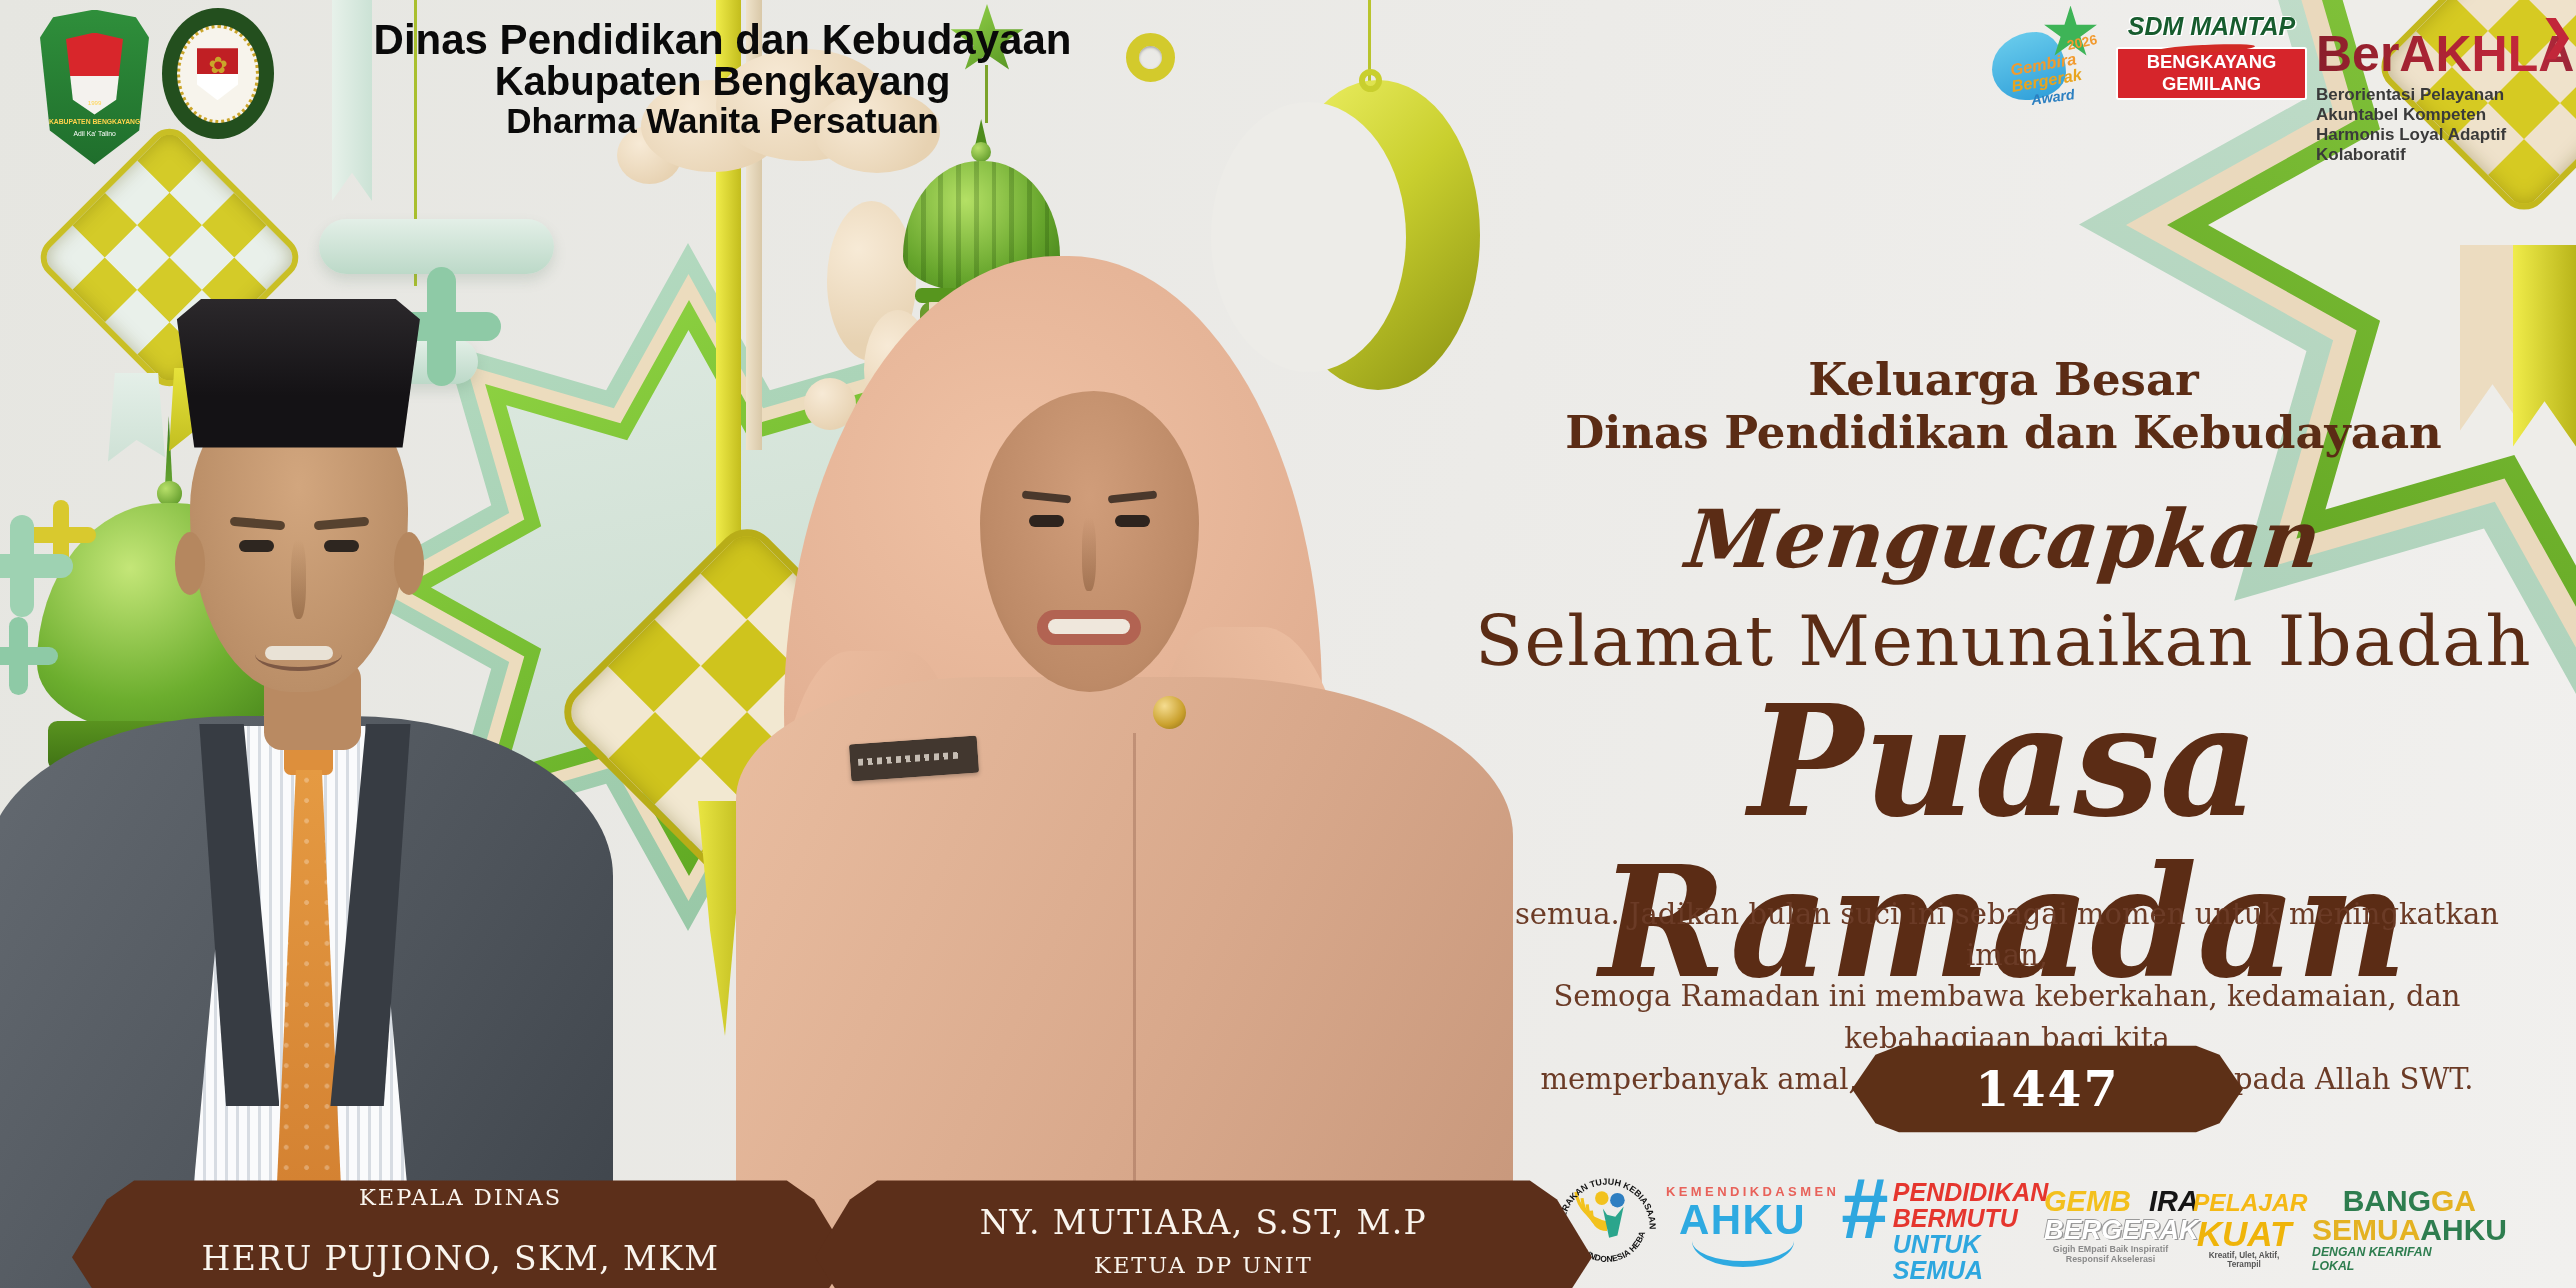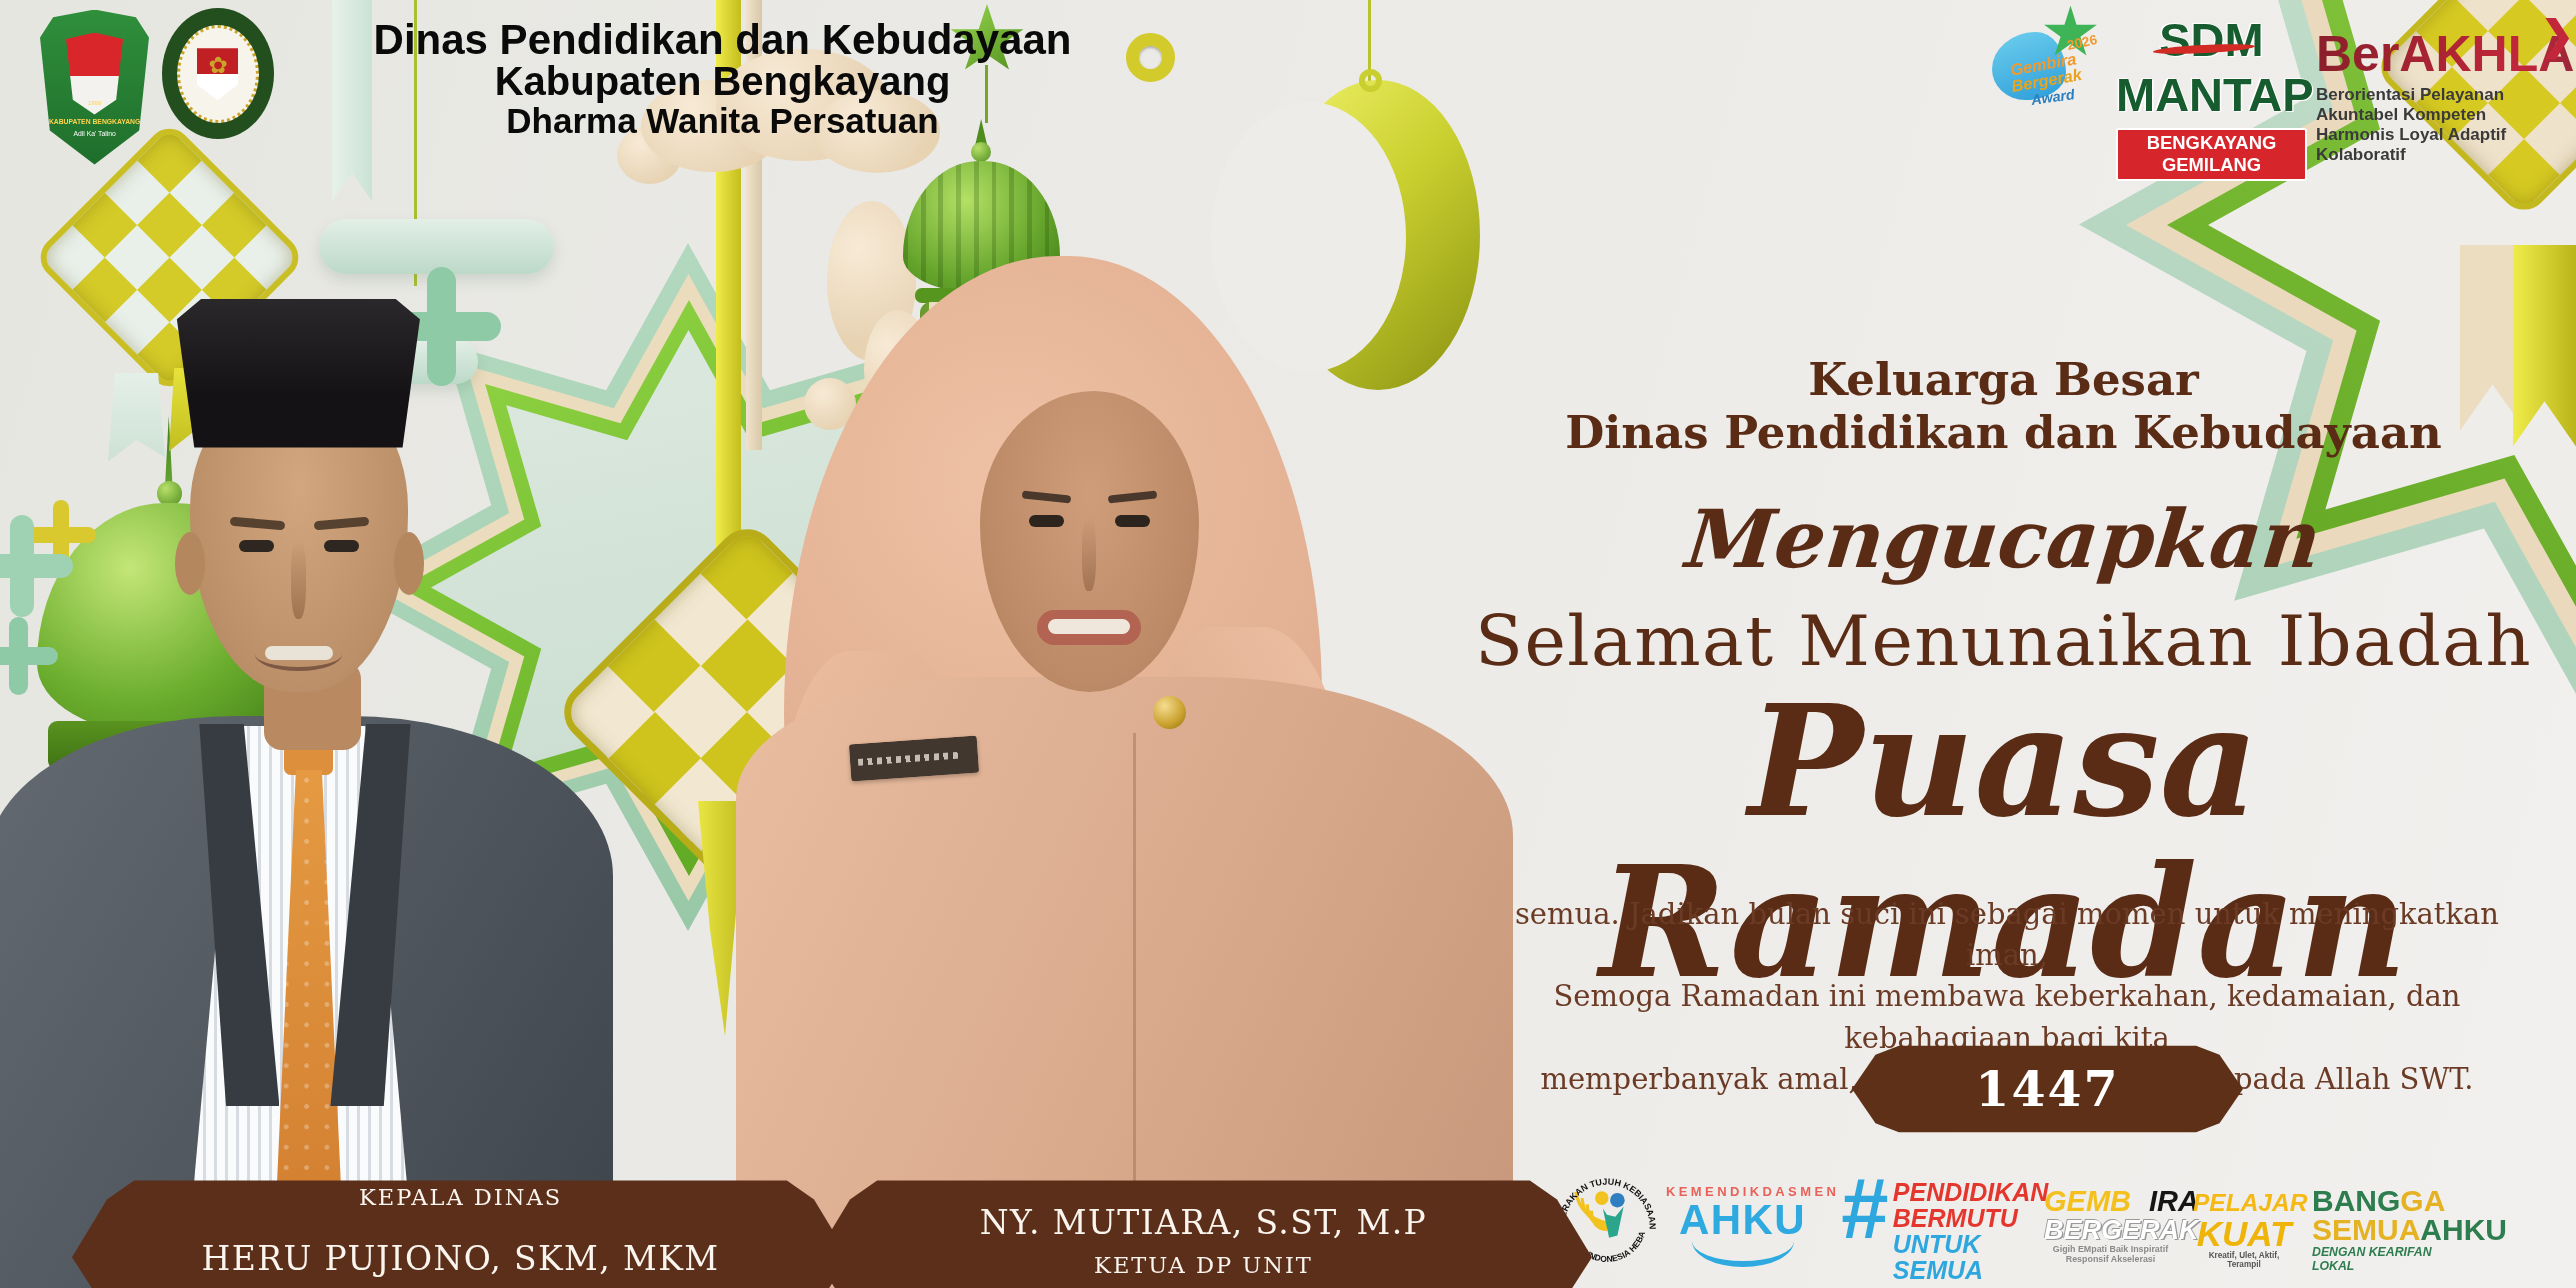--- a/index.html
+++ b/index.html
@@ -157,21 +157,21 @@
 
   <div class="abs" style="left:1991px;top:5.5px;width:112px;height:102px;font-family:'Liberation Sans',sans-serif;">
     <div class="abs" style="left:1.4px;top:26px;width:74px;height:68px;background:linear-gradient(160deg,#6fd0ee,#2b9cd8);border-radius:60% 40% 55% 45%/55% 60% 40% 45%;"></div>
     <div class="abs" style="left:52px;top:0;width:55px;height:55px;background:#3eb457;clip-path:polygon(50% 0%,61% 35%,98% 35%,68% 57%,79% 91%,50% 70%,21% 91%,32% 57%,2% 35%,39% 35%);"></div>
     <div class="abs" style="left:76px;top:29px;font-size:13.6px;font-weight:800;color:#f29a2e;transform:rotate(-12deg);">2026</div>
     <div class="abs" style="left:19px;top:49px;font-size:16.4px;font-style:italic;font-weight:800;color:#f29a2e;transform:rotate(-10deg);">Gembira</div>
     <div class="abs" style="left:20.4px;top:65px;font-size:16.4px;font-style:italic;font-weight:800;color:#e8a41e;transform:rotate(-10deg);">Bergerak</div>
     <div class="abs" style="left:40px;top:83px;font-size:14.3px;font-style:italic;font-weight:700;color:#2b7fc0;transform:rotate(-8deg);">Award</div>
   </div>
   <div class="abs" style="left:2116px;top:12.3px;width:191px;height:89px;font-family:'Liberation Sans',sans-serif;">
-    <div class="ctr" style="font-size:47px;font-weight:900;color:#175c2e;text-shadow:1.4px 1.4px 0 #fff,-1.4px -1.4px 0 #fff;">SDM MANTAP</div>
+    <div class="ctr" style="font-size:25px;font-weight:900;font-style:italic;color:#175c2e;text-shadow:1.4px 1.4px 0 #fff,-1.4px -1.4px 0 #fff;">SDM MANTAP</div>
     <div class="abs" style="left:37px;top:33px;width:102px;height:8.2px;background:#d22b25;border-radius:50%;transform:rotate(-3deg);"></div>
     <div class="ctr" style="margin-top:5.5px;background:#d6252b;border:2px solid #fff;border-radius:2.7px;padding:2.7px 1.4px;">
       <span style="font-size:18.4px;font-weight:800;color:#fff;">BENGKAYANG GEMILANG</span>
     </div>
   </div>
   <div class="abs" style="left:2316px;top:24.5px;width:254px;height:116px;font-family:'Liberation Sans',sans-serif;">
     <span style="font-size:50px;font-weight:900;background:linear-gradient(90deg,#8a1f2b,#c2273a 70%,#7d2636);-webkit-background-clip:text;background-clip:text;color:transparent;">BerAKHLAK</span>
     <span style="position:absolute;right:-4.1px;top:-12.3px;font-size:40px;font-weight:900;color:#c2273a;">❯</span>
     <div style="font-size:17px;font-weight:600;color:#3a3a3a;margin-top:2.7px;">Berorientasi Pelayanan Akuntabel Kompeten</div>
     <div style="font-size:17px;font-weight:600;color:#3a3a3a;">Harmonis Loyal Adaptif Kolaboratif</div>
@@ -231,21 +231,21 @@
     <div style="font-size:8.9px;color:#8a8a8a;font-style:normal;">Responsif Akselerasi</div>
   </div>
 
   <div class="abs ctr" style="left:2193px;top:1191px;width:102px;font-family:'Liberation Sans',sans-serif;font-style:italic;font-weight:900;">
     <div style="font-size:24.5px;color:#f5b915;line-height:1.0;">PELAJAR</div>
     <div style="font-size:35px;color:#efb40a;line-height:1.0;">KUAT</div>
     <div style="font-size:8.2px;color:#555;font-style:normal;">Kreatif, Ulet, Aktif, Terampil</div>
   </div>
 
   <div class="abs" style="left:2312px;top:1186px;width:164px;font-family:'Liberation Sans',sans-serif;font-weight:900;">
-    <div style="font-size:30px;line-height:0.98;">
+    <div style="font-size:30px;line-height:0.98;text-align:right;">
       <span style="color:#2e7d4f;">BANG</span><span style="color:#e4b222;">GA</span>
     </div>
     <div style="font-size:30px;line-height:0.98;">
       <span style="color:#e4b222;">SEMUA</span><span style="color:#2e7d4f;">AHKU</span>
     </div>
     <div style="font-size:12.3px;font-style:italic;color:#2e7d4f;">DENGAN KEARIFAN LOKAL</div>
   </div>
 
   <div class="abs ribbonName ctr" style="left:72px;top:1174px;width:777px;height:160px;color:#faf5ee;">
     <div style="margin-top:9.5px;font-size:22.5px;letter-spacing:2px;">KEPALA DINAS</div>

